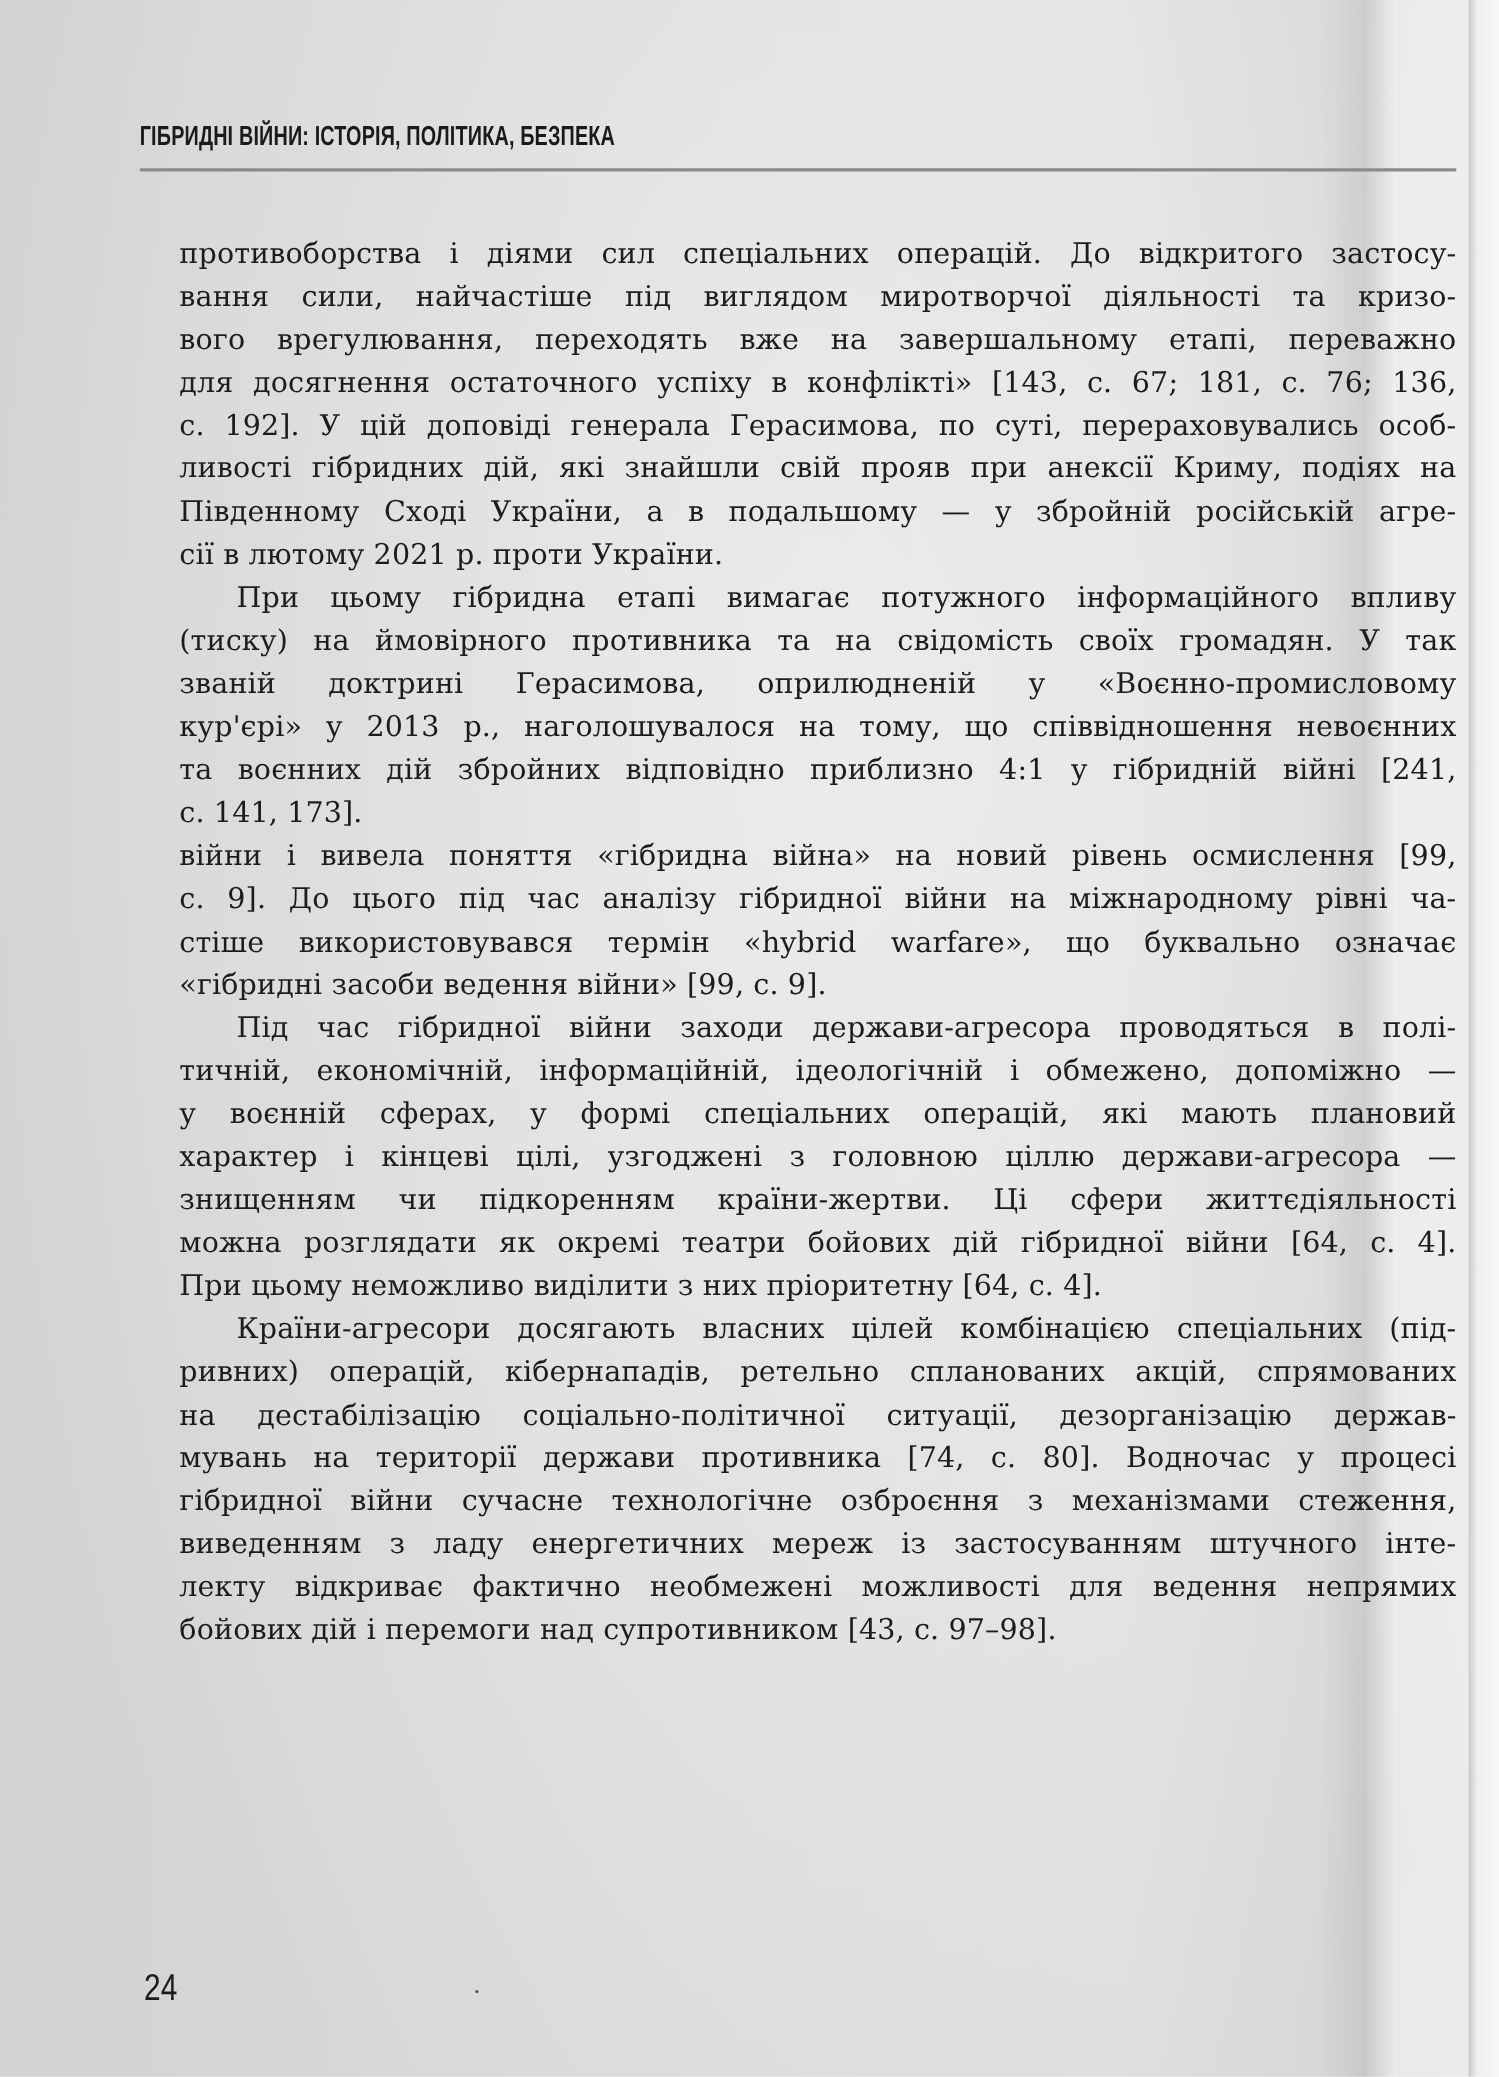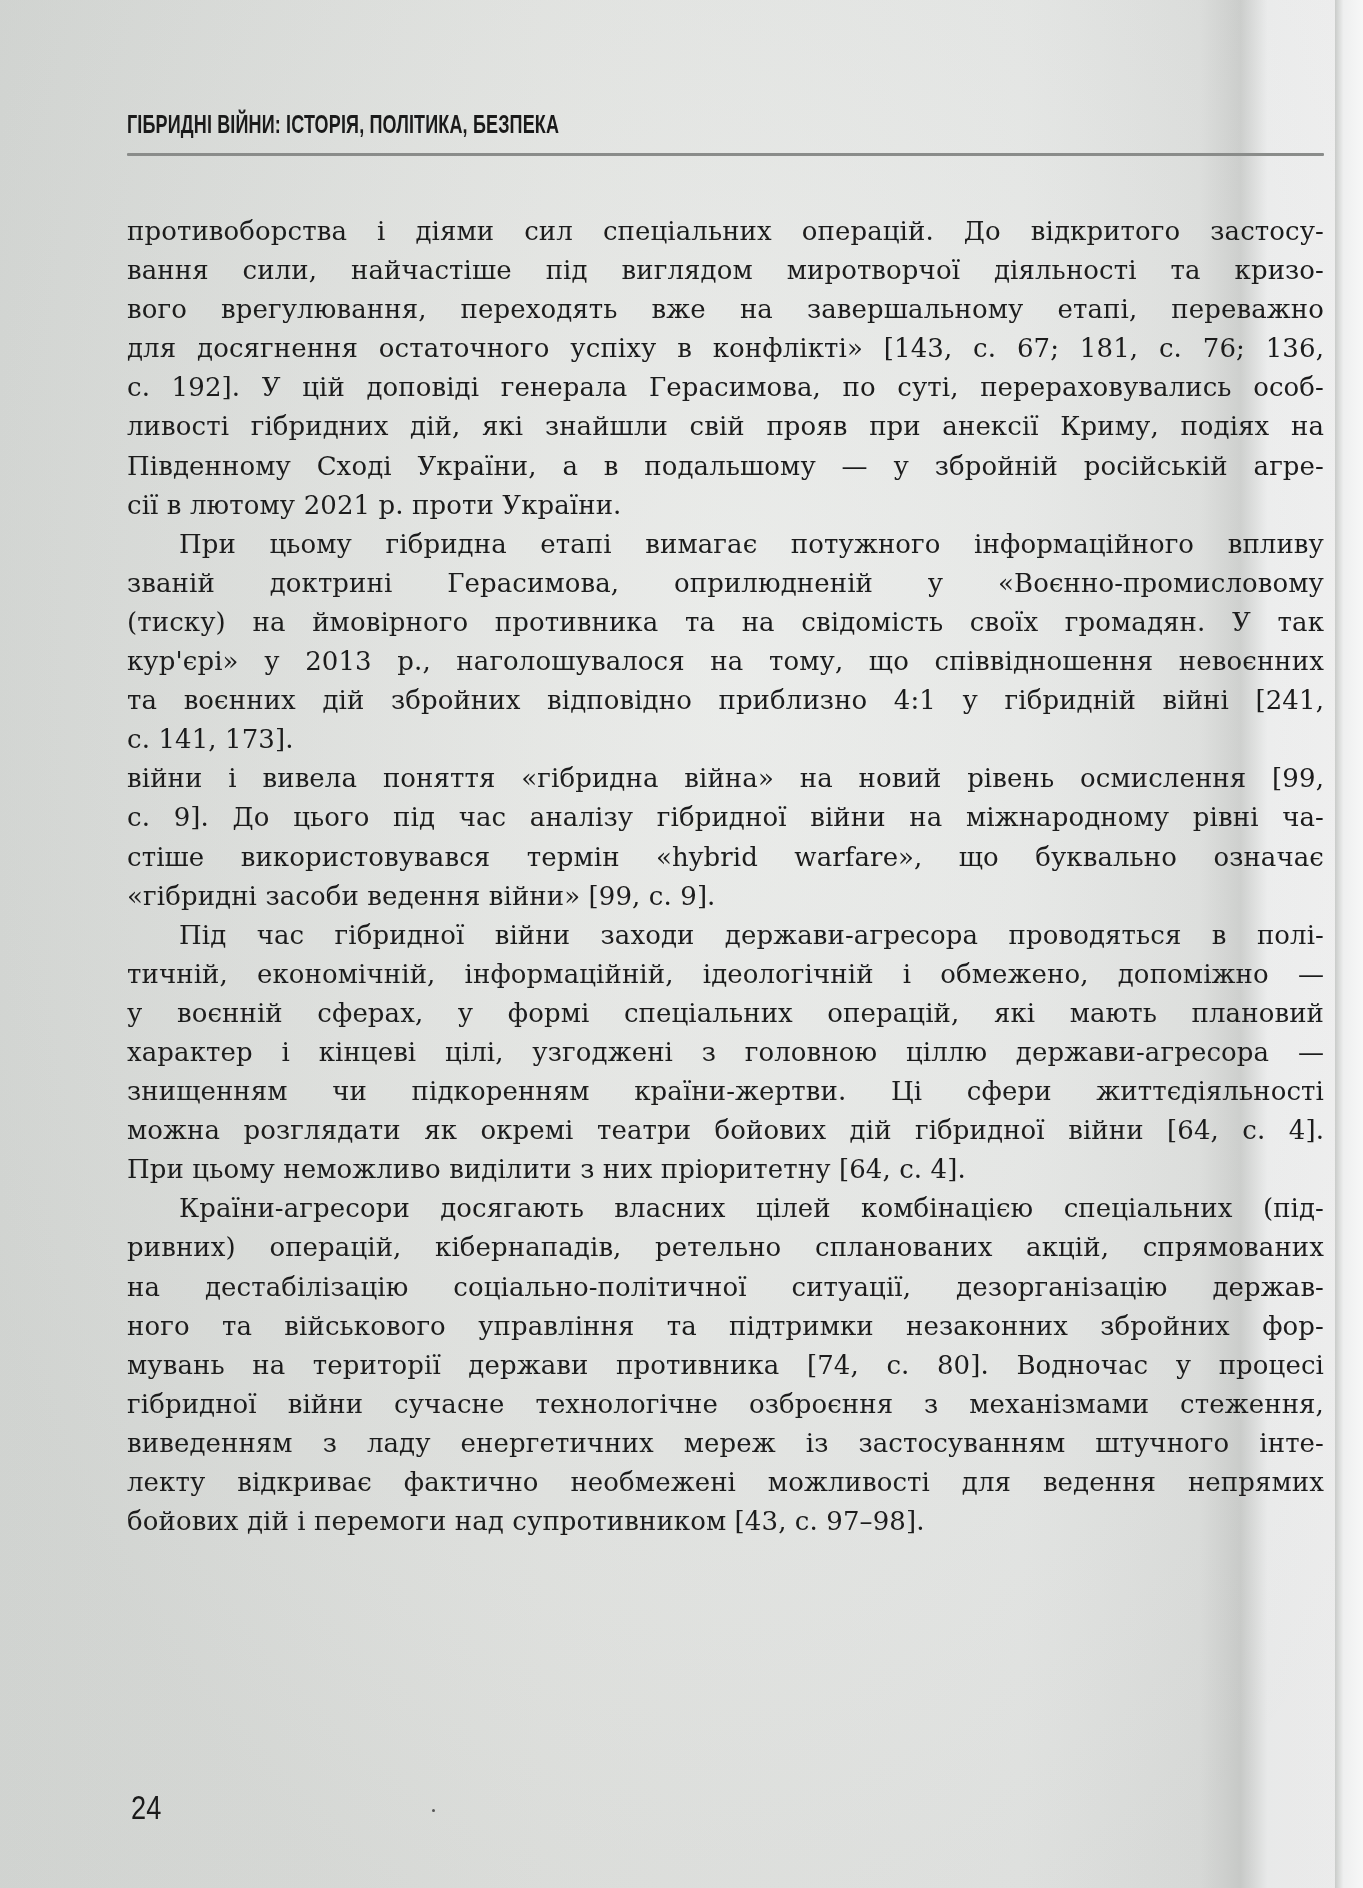--- a/index.html
+++ b/index.html
@@ -57,20 +57,21 @@
       width: 1197px;
     }
     .line {
       height: 39.1px;
       line-height: 39.1px;
       font-size: 26px;
       white-space: nowrap;
       text-align: justify;
       text-align-last: justify;
       letter-spacing: 0.1px;
+      margin-left: 36px;
     }
     .line.last {
       text-align-last: left;
     }
     .line.indent {
       padding-left: 52px;
     }
     .page-number {
       position: absolute;
       left: 131px;
@@ -103,40 +104,39 @@
 <div class="body-text">
   <div class="line">противоборства і діями сил спеціальних операцій. До відкритого застосу-</div>
   <div class="line">вання сили, найчастіше під виглядом миротворчої діяльності та кризо-</div>
   <div class="line">вого врегулювання, переходять вже на завершальному етапі, переважно</div>
   <div class="line">для досягнення остаточного успіху в конфлікті» [143, с. 67; 181, с. 76; 136,</div>
   <div class="line">с. 192]. У цій доповіді генерала Герасимова, по суті, перераховувались особ-</div>
   <div class="line">ливості гібридних дій, які знайшли свій прояв при анексії Криму, подіях на</div>
   <div class="line">Південному Сході України, а в подальшому — у збройній російській агре-</div>
   <div class="line last">сії в лютому 2021 р. проти України.</div>
   <div class="line indent">При цьому гібридна етапі вимагає потужного інформаційного впливу</div>
+  <div class="line">(тиску) на ймовірного противника та на свідомість своїх громадян. У так</div>
   <div class="line">званій доктрині Герасимова, оприлюдненій у «Воєнно-промисловому</div>
-  <div class="line">(тиску) на ймовірного противника та на свідомість своїх громадян. У так</div>
   <div class="line">кур'єрі» у 2013 р., наголошувалося на тому, що співвідношення невоєнних</div>
   <div class="line">та воєнних дій збройних відповідно приблизно 4:1 у гібридній війні [241,</div>
   <div class="line last">с. 141, 173].</div>
   <div class="line">війни і вивела поняття «гібридна війна» на новий рівень осмислення [99,</div>
   <div class="line">с. 9]. До цього під час аналізу гібридної війни на міжнародному рівні ча-</div>
   <div class="line">стіше використовувався термін «hybrid warfare», що буквально означає</div>
   <div class="line last">«гібридні засоби ведення війни» [99, с. 9].</div>
   <div class="line indent">Під час гібридної війни заходи держави-агресора проводяться в полі-</div>
   <div class="line">тичній, економічній, інформаційній, ідеологічній і обмежено, допоміжно —</div>
   <div class="line">у воєнній сферах, у формі спеціальних операцій, які мають плановий</div>
   <div class="line">характер і кінцеві цілі, узгоджені з головною ціллю держави-агресора —</div>
   <div class="line">знищенням чи підкоренням країни-жертви. Ці сфери життєдіяльності</div>
   <div class="line">можна розглядати як окремі театри бойових дій гібридної війни [64, с. 4].</div>
   <div class="line last">При цьому неможливо виділити з них пріоритетну [64, с. 4].</div>
   <div class="line indent">Країни-агресори досягають власних цілей комбінацією спеціальних (під-</div>
   <div class="line">ривних) операцій, кібернападів, ретельно спланованих акцій, спрямованих</div>
   <div class="line">на дестабілізацію соціально-політичної ситуації, дезорганізацію держав-</div>
-  <div class="line">ного та військового управління та підтримки незаконних збройних фор-</div>
   <div class="line">мувань на території держави противника [74, с. 80]. Водночас у процесі</div>
   <div class="line">гібридної війни сучасне технологічне озброєння з механізмами стеження,</div>
   <div class="line">виведенням з ладу енергетичних мереж із застосуванням штучного інте-</div>
   <div class="line">лекту відкриває фактично необмежені можливості для ведення непрямих</div>
   <div class="line last">бойових дій і перемоги над супротивником [43, с. 97–98].</div>
 </div>
 
 <div class="page-number">24</div>
 <div class="speck"></div>
 

